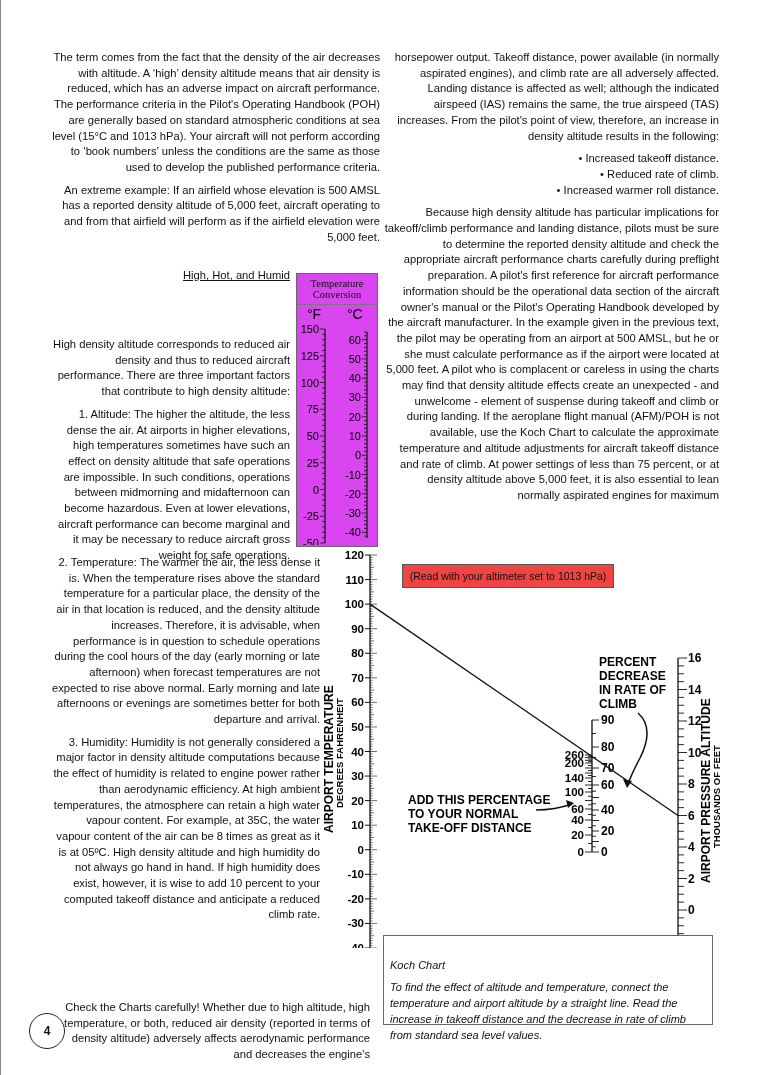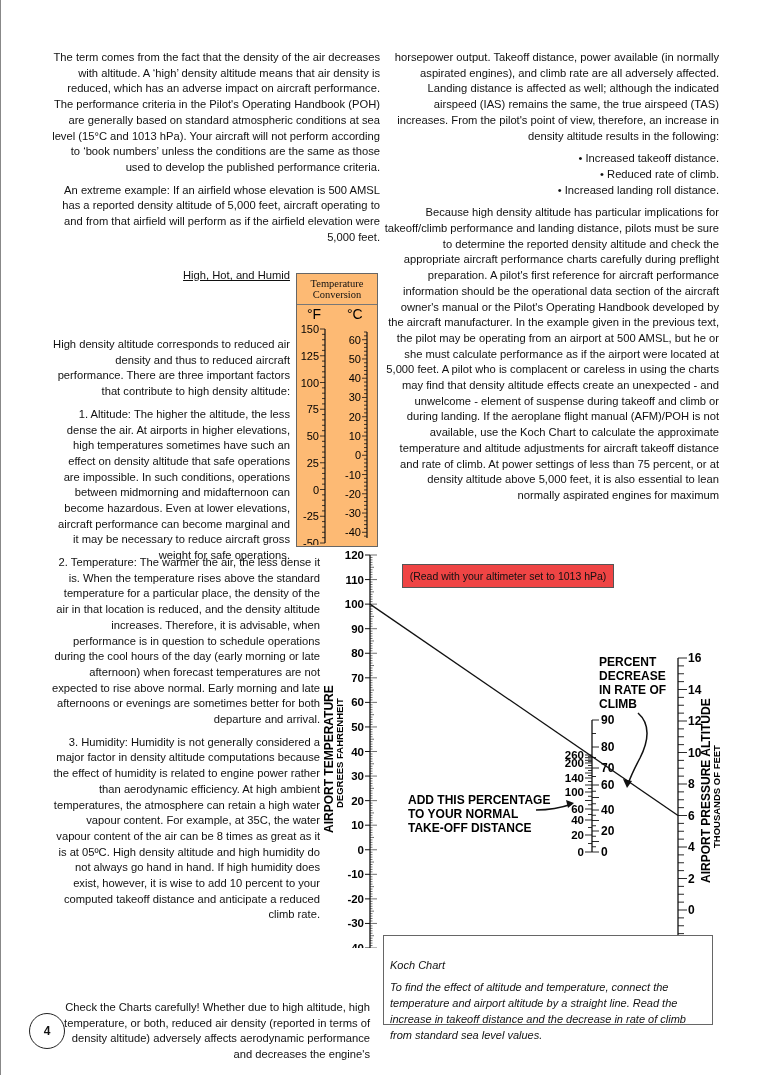--- a/index.html
+++ b/index.html
@@ -10,21 +10,21 @@
   .txt p { margin: 0 0 7px 0; }
   .heading-u { text-decoration: underline; }
   ul.bullets { margin: 0 0 7px 0; padding: 0; list-style: none; }
   ul.bullets li::before { content: "\2022  "; }
   #col-left-top { left: 50px; top: 50px; width: 330px; }
   #col-left-narrow { left: 50px; top: 290px; width: 240px; margin-top: 47px; }
   #col-left-bottom { left: 50px; top: 555px; width: 270px; }
   #col-left-last { left: 50px; top: 960px; width: 320px; margin-top: 40px; }
   #col-right-top { left: 384px; top: 50px; width: 335px; }
 
-  .temp-box { position: absolute; left: 296px; top: 273px; width: 80px; height: 272px; border: 1px solid #666; background: #fdba74; }
+  .temp-box { position: absolute; left: 296px; top: 273px; width: 80px; height: 272px; border: 1px solid #666; background: #d946ef; }
   .temp-title { font-family: "Liberation Serif", serif; font-size: 10.5px; line-height: 11px; text-align: center; padding-top: 4px; height: 26px; border-bottom: 1px solid #777; }
   .temp-box svg { position: absolute; left: 0; top: 31px; }
 
   .koch-svg { position: absolute; left: 310px; top: 548px; }
   .note-box { position: absolute; left: 402px; top: 564px; width: 210px; height: 22px; border: 1px solid #555; font-family: "Liberation Sans", sans-serif; font-size: 10.5px; line-height: 22px; text-align: center; background: #ef4444; }
   .caption-box { position: absolute; left: 383px; top: 935px; width: 330px; height: 90px; border: 1px solid #666; background: #fff; padding: 21px 6px; box-sizing: border-box; font-style: italic; font-size: 11px; line-height: 16px; }
   .caption-box p { margin: 0 0 6px 0; }
   .page-num { position: absolute; left: 29px; top: 1013px; width: 34px; height: 34px; border: 1.5px solid #222; border-radius: 50%; text-align: center; line-height: 34px; font-weight: bold; font-size: 12px; }
 </style>
 </head>
@@ -53,21 +53,21 @@
 
 <div class="txt" id="col-left-last">
   <p>Check the Charts carefully! Whether due to high altitude, high temperature, or both, reduced air density (reported in terms of density altitude) adversely affects aerodynamic performance and decreases the engine's</p>
 </div>
 
 <div class="txt" id="col-right-top">
   <p>horsepower output. Takeoff distance, power available (in normally aspirated engines), and climb rate are all adversely affected. Landing distance is affected as well; although the indicated airspeed (IAS) remains the same, the true airspeed (TAS) increases. From the pilot's point of view, therefore, an increase in density altitude results in the following:</p>
   <ul class="bullets">
     <li>Increased takeoff distance.</li>
     <li>Reduced rate of climb.</li>
-    <li>Increased landing roll distance.</li>
+    <li>Increased warmer roll distance.</li>
   </ul>
   <p>Because high density altitude has particular implications for takeoff/climb performance and landing distance, pilots must be sure to determine the reported density altitude and check the appropriate aircraft performance charts carefully during preflight preparation. A pilot's first reference for aircraft performance information should be the operational data section of the aircraft owner's manual or the Pilot's Operating Handbook developed by the aircraft manufacturer. In the example given in the previous text, the pilot may be operating from an airport at 500 AMSL, but he or she must calculate performance as if the airport were located at 5,000 feet. A pilot who is complacent or careless in using the charts may find that density altitude effects create an unexpected - and unwelcome - element of suspense during takeoff and climb or during landing. If the aeroplane flight manual (AFM)/POH is not available, use the Koch Chart to calculate the approximate temperature and altitude adjustments for aircraft takeoff distance and rate of climb. At power settings of less than 75 percent, or at density altitude above 5,000 feet, it is also essential to lean normally aspirated engines for maximum</p>
 </div>
 
 <div class="temp-box">
   <div class="temp-title">
     <div>Temperature</div>
     <div>Conversion</div>
   </div>
   <svg width="80" height="240" id="temp-svg">

